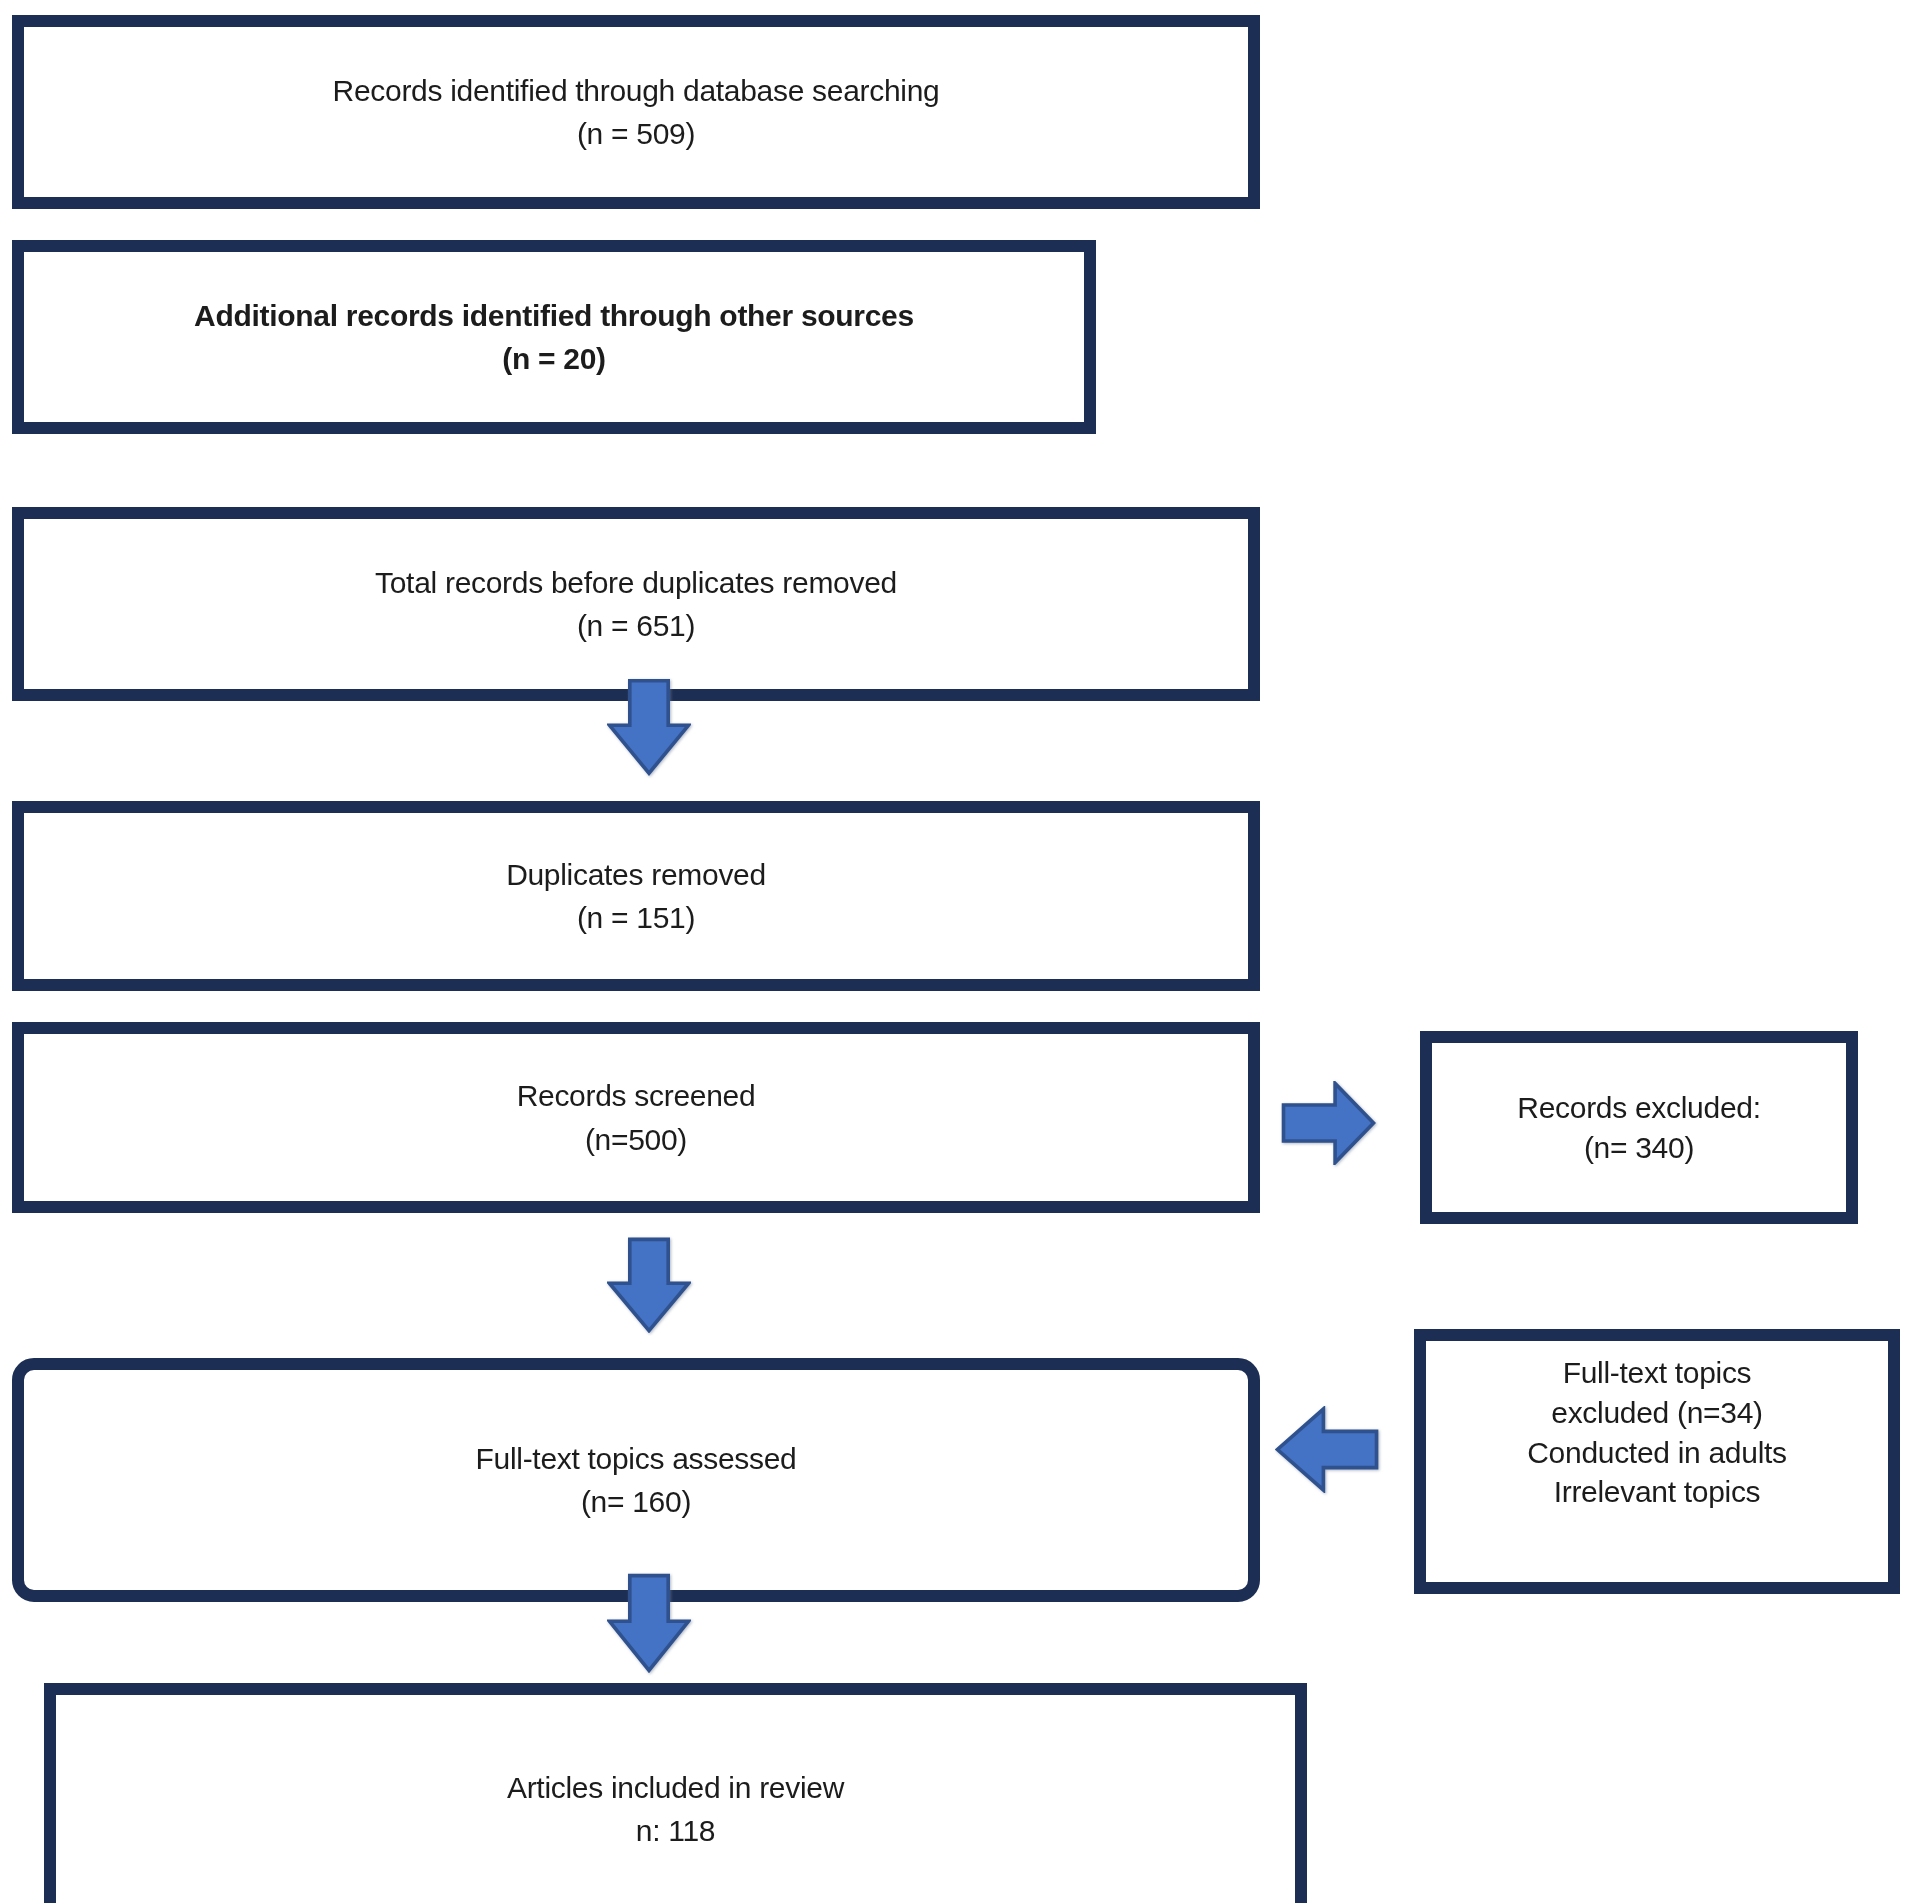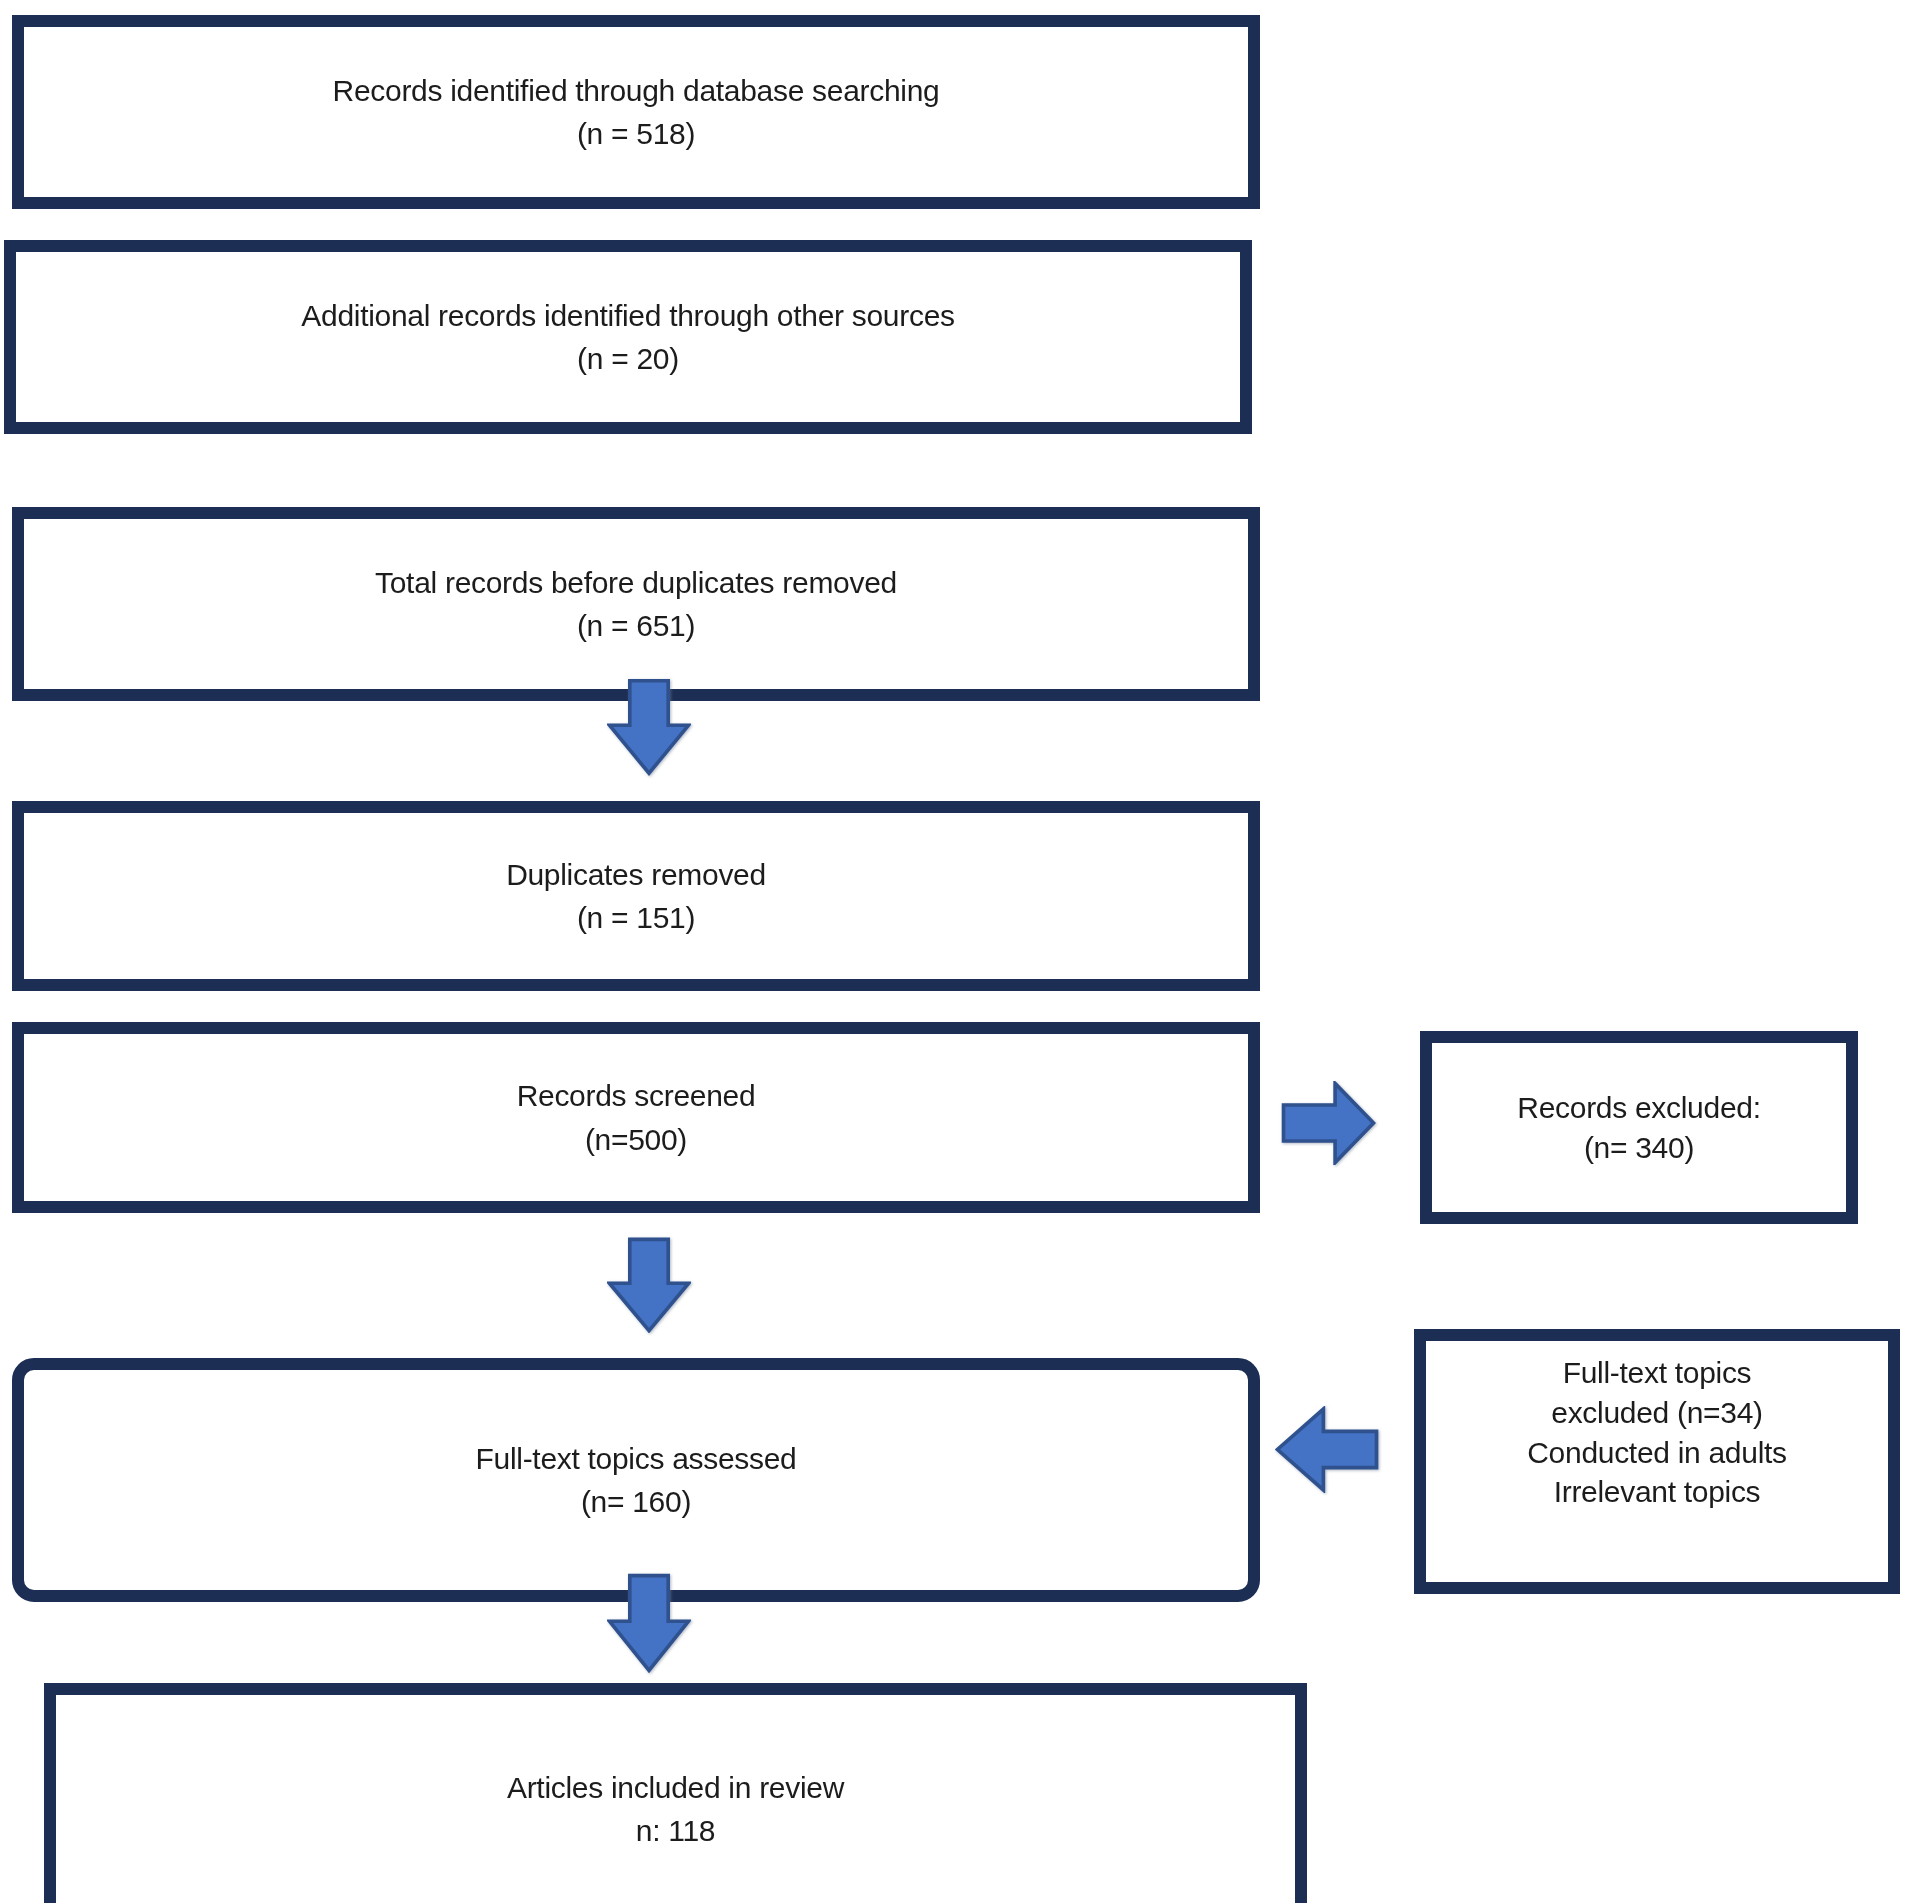--- a/index.html
+++ b/index.html
@@ -42,24 +42,24 @@
     stroke-linejoin:miter;
   }
 </style>
 </head>
 <body>
 
 <div class="canvas">
 
   <div class="box" style="left:12px; top:15px; width:1248px; height:194px;">
     <div class="line">Records identified through database searching</div>
-    <div class="line">(n = 518)</div>
+    <div class="line">(n = 509)</div>
   </div>
 
-  <div class="box" style="left:4px; top:240px; width:1248px; height:194px;">
+  <div class="box" style="left:12px; top:240px; width:1084px; height:194px;font-weight:bold;">
     <div class="line">Additional records identified through other sources</div>
     <div class="line">(n = 20)</div>
   </div>
 
   <div class="box" style="left:12px; top:467px; width:1248px; height:194px;margin-top:40px;">
     <div class="line">Total records before duplicates removed</div>
     <div class="line">(n = 651)</div>
   </div>
 
   <svg class="arrow" style="left:607px; top:678px;" width="84" height="98" viewBox="0 0 140 162">

